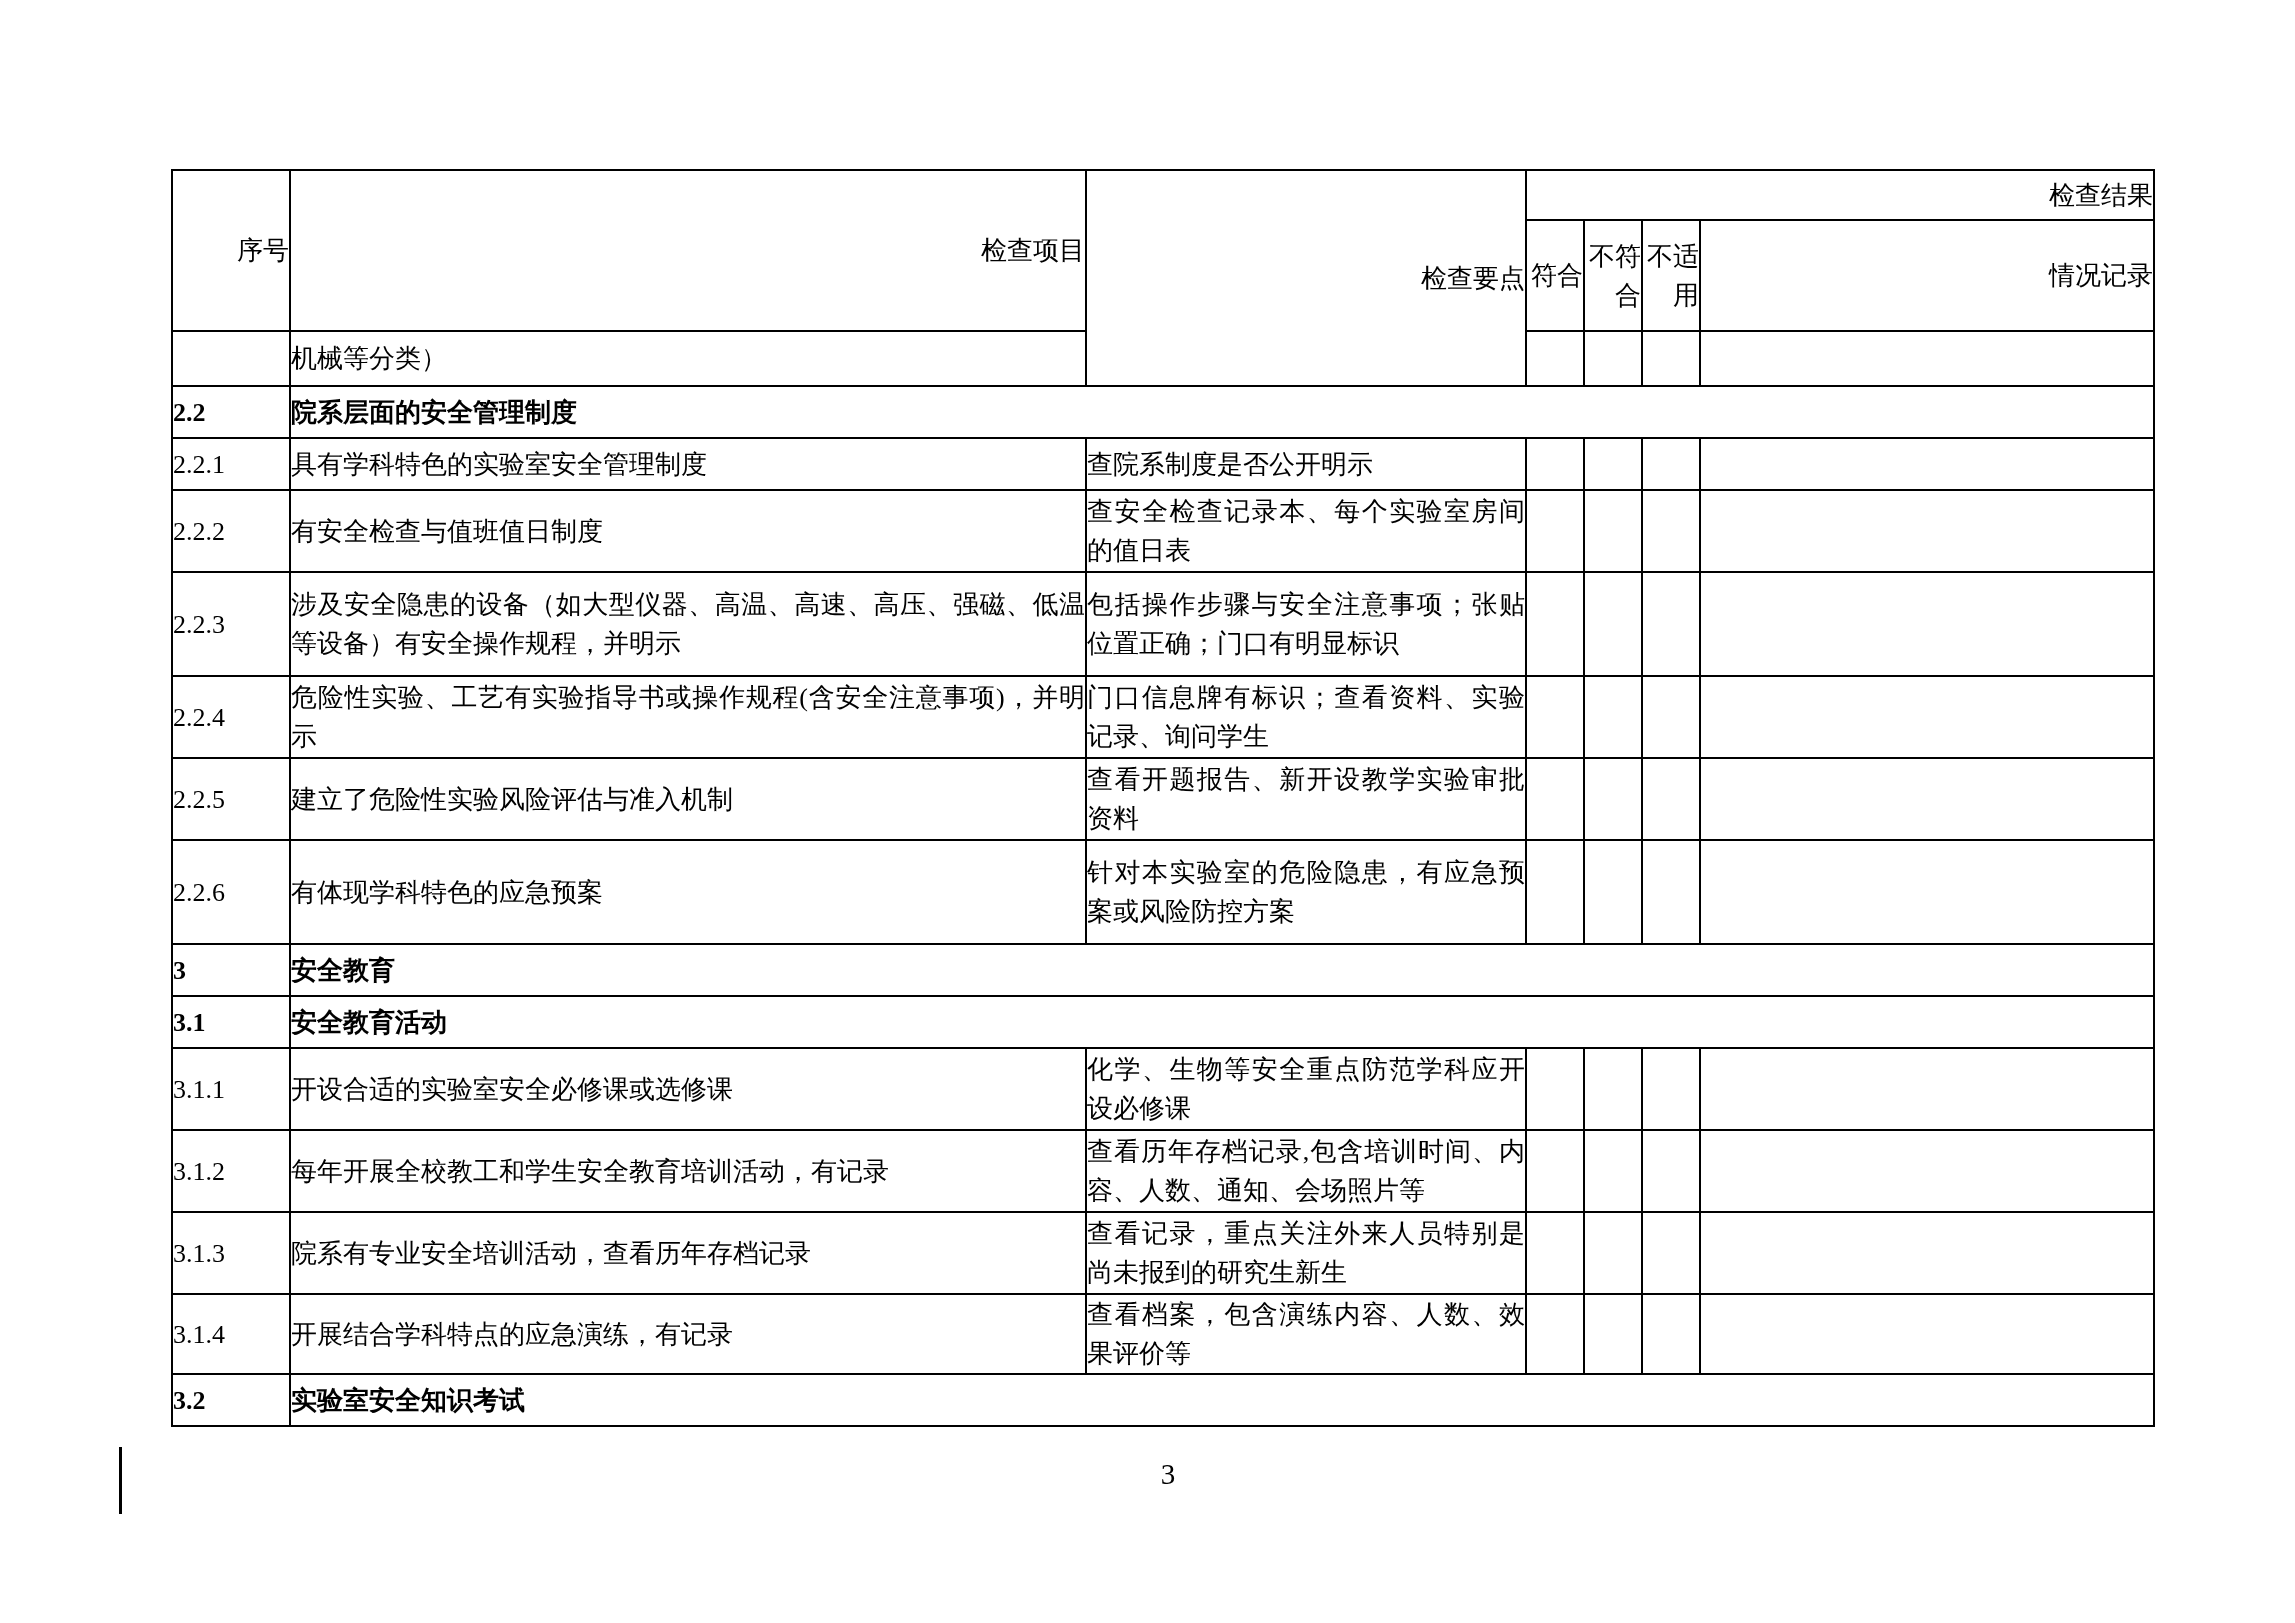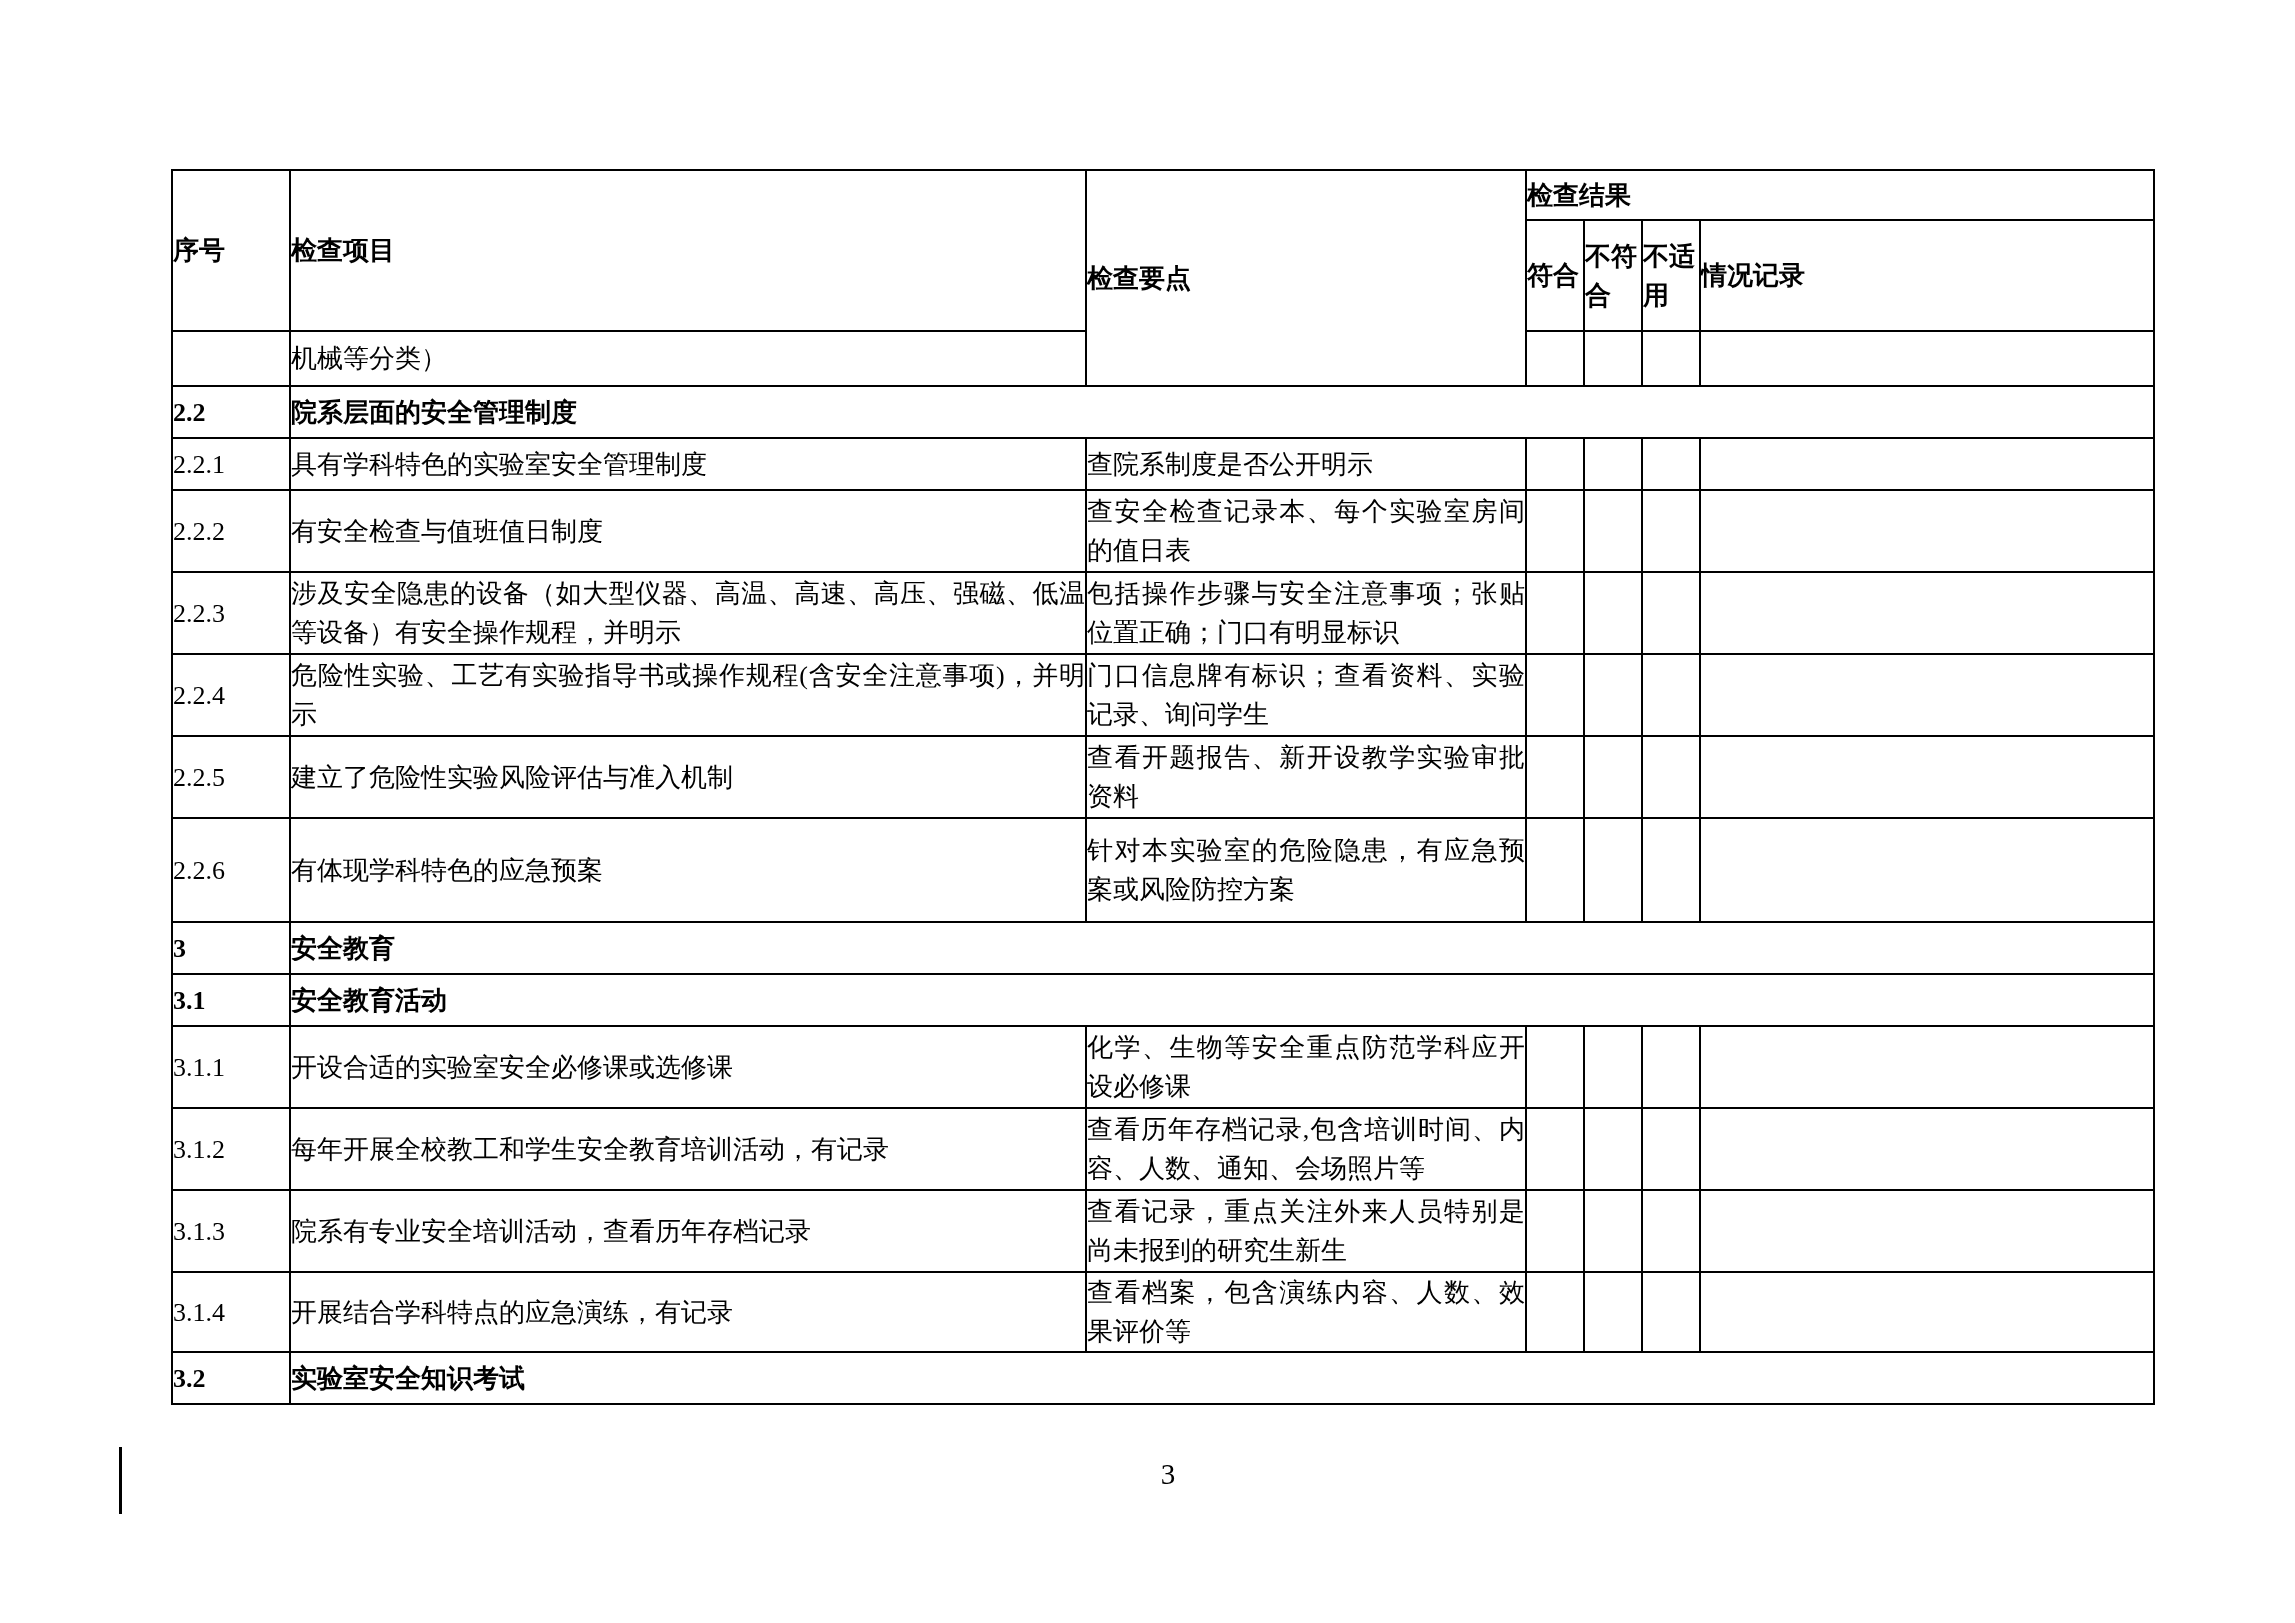--- a/index.html
+++ b/index.html
@@ -22,23 +22,23 @@
   table.checklist td {
     border: 2.6px solid #000000;
     vertical-align: middle;
     padding: 0;
     overflow: hidden;
     font-size: 26px;
     line-height: 39px;
     color: #000000;
   }
   td.h {
-    font-weight: bold;
+    font-weight: normal;
     font-size: 27.5px;
-    text-align: left;
+    text-align: right;
     line-height: 34px;
   }
   td.vh  { padding: 0 13px; word-break: break-all; }
   td.vh2 { line-height: 54px; }
   td.vh3 { line-height: 37px; }
   td.no {
     text-align: left;
     padding-left: 5.2px;
     padding-right: 2.6px;
   }
@@ -128,21 +128,21 @@
     <tr style="height:82px">
       <td class="no">2.2.2</td>
       <td class="item">有安全检查与值班值日制度</td>
       <td class="points">查安全检查记录本、每个实验室房间的值日表</td>
       <td></td>
       <td></td>
       <td></td>
       <td></td>
     </tr>
 
-    <tr style="height:82px">
+    <tr style="height:104px">
       <td class="no">2.2.3</td>
       <td class="item">涉及安全隐患的设备（如大型仪器、高温、高速、高压、强磁、低温等设备）有安全操作规程，并明示</td>
       <td class="points">包括操作步骤与安全注意事项；张贴位置正确；门口有明显标识</td>
       <td></td>
       <td></td>
       <td></td>
       <td></td>
     </tr>
 
     <tr style="height:82px">

